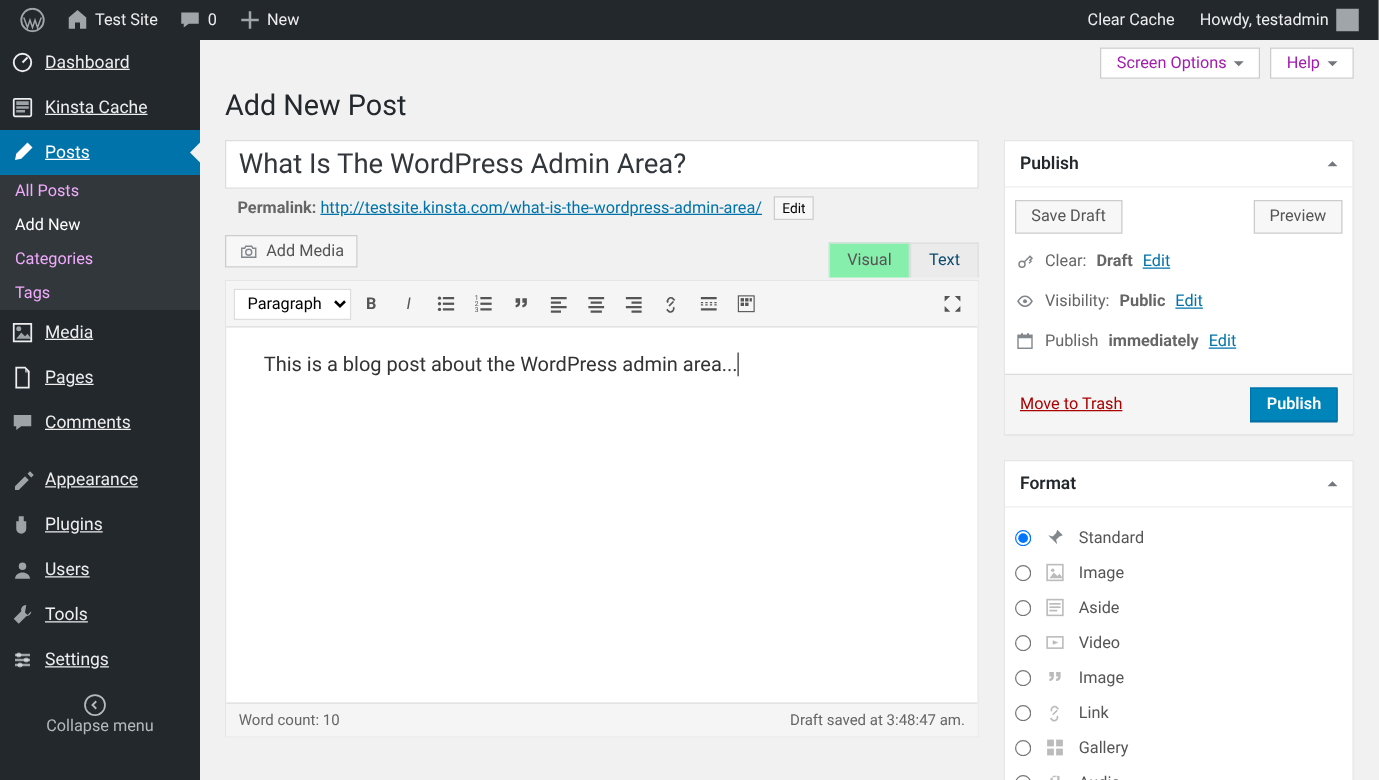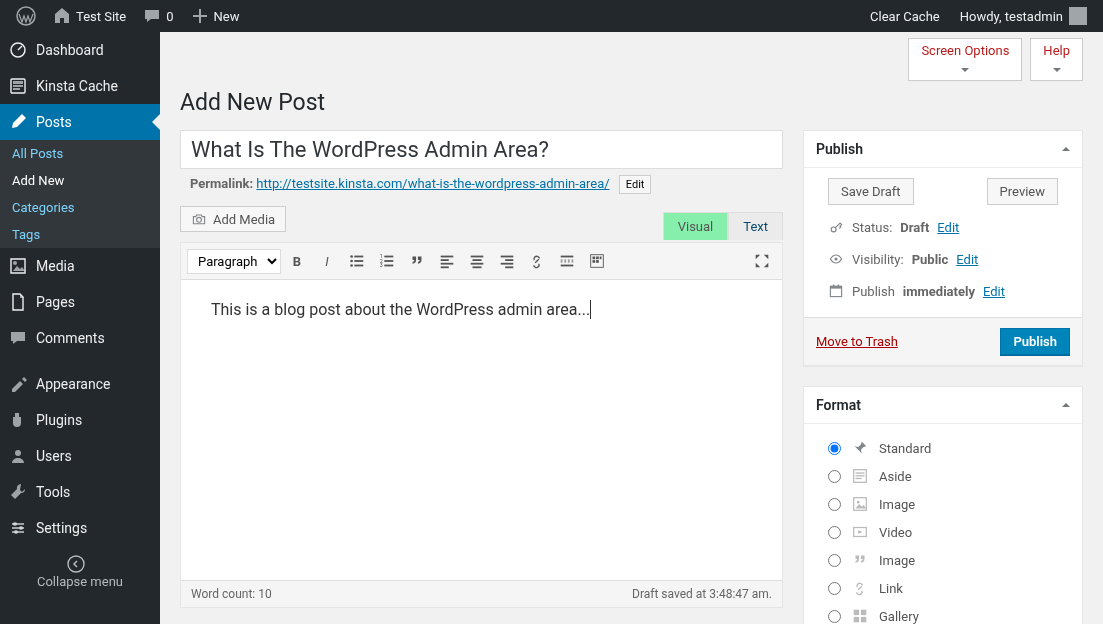--- a/index.html
+++ b/index.html
@@ -10,35 +10,35 @@
 .adminbar .left { display: flex; align-items: flex-end; gap: 0; }
 .adminbar .item { display: flex; align-items: center; padding: 0 8px; height: 32px; cursor: pointer; }
 .adminbar .right { margin-left: auto; display: flex; align-items: center; justify-content: center; }
 .adminbar .av { width: 18px; height: 18px; background: #a0a5aa; margin-left: 6px; }
 .adminbar svg { width: 20px; height: 20px; fill: #a0a5aa; }
 .adminbar .label { margin-left: 4px; color: #eee; }
 
 
 .wrap { display: flex; min-height: calc(100vh - 32px); }
 .sidebar { width: 160px; background: #23282d; color: #eee; flex-shrink: 0; }
-.sidebar .mi { display: flex; align-items: center; padding: 8px 8px; cursor: pointer; color: #eee; font-size: 14px; position: relative; }
+.sidebar .mi { display: flex; align-items: center; padding: 8px 8px; cursor: pointer; color: #eee; font-size: 14px; position: relative; text-decoration: underline; }
 .sidebar .mi svg { width: 20px; height: 20px; margin-right: 8px; fill: rgba(240,245,250,.6); }
 .sidebar .mi.active { background: #0073aa; color: #fff; }
 .sidebar .mi.active svg { fill: #fff; }
 .sidebar .mi.active::after { content: ""; position: absolute; right: 0; top: 50%; transform: translateY(-50%); border: 8px solid transparent; border-right-color: #f1f1f1; }
 .sidebar .sub { background: #32373c; }
-.sidebar .sub .si { padding: 6px 12px; color: #7dd3fc; cursor: pointer; font-size: 13px; }
+.sidebar .sub .si { padding: 6px 12px; color: #f0abfc; cursor: pointer; font-size: 13px; }
 .sidebar .sub .si.active { color: #fff; font-weight: 400; }
 .sidebar .collapse { padding: 8px; color: #b4b9be; display: flex; align-items: center; font-size: 13px; cursor: pointer; flex-direction: column; }
 .sidebar .collapse svg { width: 20px; height: 20px; fill: rgba(240,245,250,.6); margin-right: 8px; }
 
 
 .main { flex: 1; padding: 0 20px 20px; }
 .toprow { display: flex; justify-content: flex-end; gap: 8px; padding-top: 6px; }
-.screenbtn { border: 1px solid #ccc; background: #fff; padding: 4px 12px; cursor: pointer; font-size: 13px; color: #b91c1c; display: flex; align-items: center; gap: 6px; flex-direction: column; }
+.screenbtn { border: 1px solid #ccc; background: #fff; padding: 4px 12px; cursor: pointer; font-size: 13px; color: #a21caf; display: flex; align-items: center; gap: 6px; }
 .screenbtn .car { border: 4px solid transparent; border-top-color: #72777c; margin-top: 4px; }
 h1.page-title { font-size: 23px; font-weight: 400; margin: 8px 0 14px; color: #23282d; }
 
 .cols { display: flex; gap: 20px; }
 .col-main { flex: 1; }
 .col-side { width: 280px; }
 
 
 .title-input { width: 100%; padding: 6px 10px; font-size: 22px; border: 1px solid #ddd; background: #fff; color: #32373c; }
 .permalink { margin: 6px 0 12px; padding-left: 10px; font-size: 13px; color: #666; }
@@ -61,21 +61,21 @@
 .ed-toolbar .spacer { flex: 1; }
 .ed-content { min-height: 300px; padding: 20px 30px; font-size: 16px; color: #333; }
 .ed-content .cursor { border-right: 1px solid #333; }
 .ed-status { border-top: 1px solid #ddd; background: #f5f5f5; padding: 6px 10px; display: flex; justify-content: space-between; font-size: 12px; color: #666; }
 
 
 .postbox { background: #fff; border: 1px solid #e5e5e5; box-shadow: 0 1px 1px rgba(0,0,0,.04); margin-bottom: 20px; }
 .postbox .pb-head { padding: 10px 12px; border-bottom: 1px solid #eee; display: flex; align-items: center; justify-content: space-between; cursor: pointer; }
 .postbox .pb-head h2 { font-size: 14px; font-weight: 600; color: #23282d; }
 .postbox .pb-head .toggle { border: 4px solid transparent; border-bottom-color: #72777c; margin-bottom: 4px; }
-.postbox .pb-body { padding: 10px 24px; }
+.postbox .pb-body { padding: 10px 8px; }
 .pub-row { display: flex; align-items: center; gap: 8px; padding: 8px 0; font-size: 13px; color: #666; }
 .pub-row svg { width: 16px; height: 16px; fill: #82878c; }
 .pub-row a { color: #0073aa; text-decoration: underline; cursor: pointer; }
 .pub-actions { display: flex; justify-content: space-between; align-items: center; padding: 10px 12px; background: #f5f5f5; border-top: 1px solid #ddd; }
 .pub-actions .trash { color: #a00; text-decoration: underline; cursor: pointer; }
 .btn { padding: 5px 12px; border: 1px solid #ccc; background: #f7f7f7; cursor: pointer; font-size: 13px; color: #555; }
 .btn-primary { background: #0085ba; border-color: #0073aa; color: #fff; font-weight: 600; box-shadow: 0 1px 0 #006799; }
 
 .fmt-row { display: flex; align-items: center; gap: 10px; padding: 5px 0; font-size: 13px; color: #555; }
 .fmt-row input[type=radio] { margin: 0; }
@@ -363,21 +363,21 @@
         <div class="pb-body">
           <div style="display:flex;justify-content:space-between;margin-bottom:6px">
             <button class="btn">Save Draft</button>
             <button class="btn">Preview</button>
           </div>
           <div class="pub-row">
                 <svg viewBox="0 0 20 20">
                   <circle cx="7" cy="13" r="3" fill="none" stroke="#82878c" stroke-width="1.5"></circle>
                   <path d="M9 11l6-6 2 2-2 2 1 1-2 2" fill="none" stroke="#82878c" stroke-width="1.5"></path>
                 </svg>
-                <span>Status:</span> 
+                <span>Clear:</span> 
                 <b>Draft</b> 
                 <a>Edit</a>
               </div>
           <div class="pub-row">
                 <svg viewBox="0 0 20 20">
                   <path d="M10 5c4 0 7 5 7 5s-3 5-7 5-7-5-7-5 3-5 7-5z" fill="none" stroke="#82878c" stroke-width="1.5"></path>
                   <circle cx="10" cy="10" r="2"></circle>
                 </svg>
                 <span>Visibility:</span> 
                 <b>Public</b> 
@@ -411,34 +411,34 @@
                 <input type="radio" name="fmt" checked="" style="">
                 <svg viewBox="0 0 20 20">
                   <path d="M12 3l5 5-3 1-3 3 1 4-4-4-4 4 4-4-4-4 4 1 3-3z"></path>
                 </svg>
                 <span>Standard</span>
               </label>
           <label class="fmt-row">
                 <input type="radio" name="fmt" style="">
                 <svg viewBox="0 0 20 20">
                   <rect x="3" y="3" width="14" height="14" fill="none" stroke="#bbb" stroke-width="1.4"></rect>
+                  <circle cx="8" cy="8" r="1.5" fill="#bbb"></circle>
+                  <path d="M5 15l4-5 3 3 2-2 3 4z" fill="#bbb"></path>
+                </svg>
+                <span>Image</span>
+              </label>
+          <label class="fmt-row">
+                <input type="radio" name="fmt" style="">
+                <svg viewBox="0 0 20 20">
+                  <rect x="3" y="3" width="14" height="14" fill="none" stroke="#bbb" stroke-width="1.4"></rect>
                   <rect x="5" y="6" width="10" height="1.5" fill="#bbb"></rect>
                   <rect x="5" y="9" width="10" height="1.5" fill="#bbb"></rect>
                   <rect x="5" y="12" width="7" height="1.5" fill="#bbb"></rect>
                 </svg>
                 <span>Aside</span>
-              </label>
-          <label class="fmt-row">
-                <input type="radio" name="fmt" style="">
-                <svg viewBox="0 0 20 20">
-                  <rect x="3" y="3" width="14" height="14" fill="none" stroke="#bbb" stroke-width="1.4"></rect>
-                  <circle cx="8" cy="8" r="1.5" fill="#bbb"></circle>
-                  <path d="M5 15l4-5 3 3 2-2 3 4z" fill="#bbb"></path>
-                </svg>
-                <span>Image</span>
               </label>
           <label class="fmt-row">
                 <input type="radio" name="fmt" style="">
                 <svg viewBox="0 0 20 20">
                   <rect x="3" y="5" width="14" height="10" fill="none" stroke="#bbb" stroke-width="1.4"></rect>
                   <path d="M8 8l5 2-5 2z" fill="#bbb"></path>
                 </svg>
                 <span>Video</span>
               </label>
           <label class="fmt-row">

